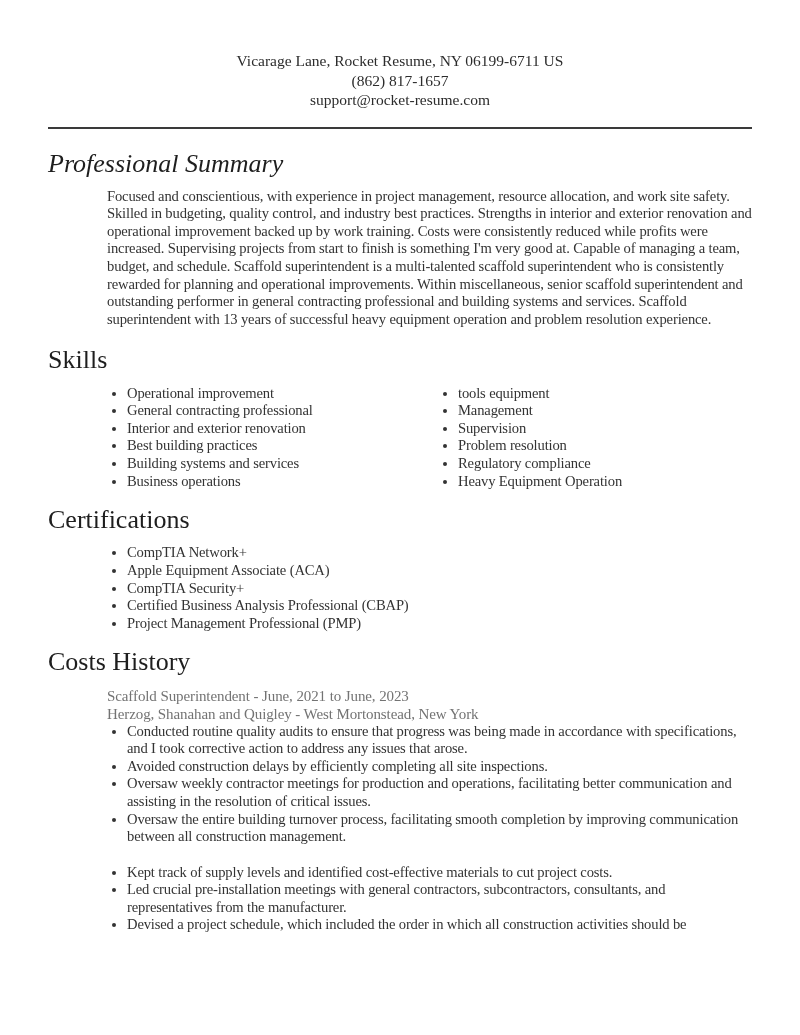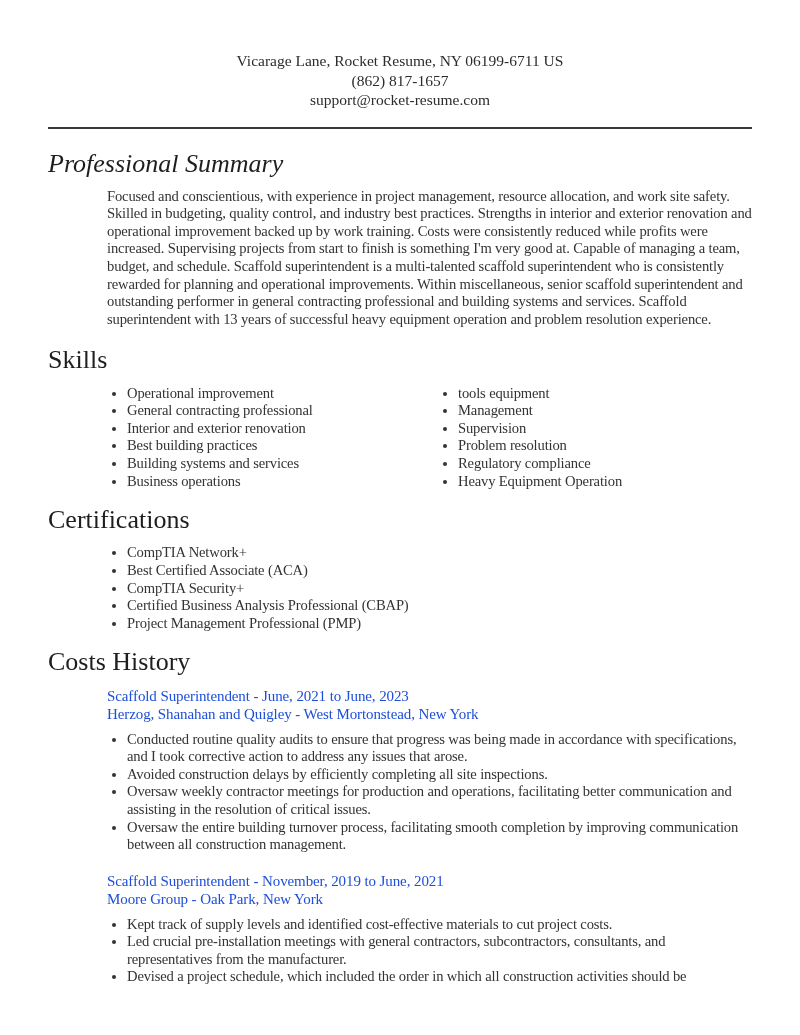--- a/index.html
+++ b/index.html
@@ -72,23 +72,23 @@
 
   section.sec-certifications ul.bullet-list { margin-top: 9px; }
 
   .job { margin-top: 9px; }
   .job + .job { margin-top: 18px; }
   .job-head { margin-left: 59px; }
   .job-title-line, .job-company-line {
     font-size: 15px;
     line-height: 18px;
     letter-spacing: -0.1px;
-    color: #1d4ed8;
+    color: #737373;
   }
-  .job ul.bullet-list { margin-top: 8px; max-width: 725px; }
+  .job ul.bullet-list { max-width: 725px; }
 </style>
 </head>
 <body>
 
 <div class="page">
 
   <header>
     <div class="contact">
       <div>Vicarage Lane, Rocket Resume, NY 06199-6711 US</div>
       <div>(862) 817-1657</div>
@@ -125,21 +125,21 @@
           <li>Heavy Equipment Operation</li>
         </ul>
     </div>
   </section>
 
   <section class="sec-certifications">
     <h2 class="section-title">Certifications</h2>
     <ul class="bullet-list body-text">
 
     <li>CompTIA Network+</li>
-        <li>Best Certified Associate (ACA)</li>
+        <li>Apple Equipment Associate (ACA)</li>
         <li>CompTIA Security+</li>
         <li>Certified Business Analysis Professional (CBAP)</li>
         <li>Project Management Professional (PMP)</li>
       </ul>
   </section>
 
   <section class="sec-work">
     <h2 class="section-title">Costs History</h2>
     <div>
 
@@ -151,24 +151,20 @@
           <ul class="bullet-list body-text">
 
           <li>Conducted routine quality audits to ensure that progress was being made in accordance with specifications, and I took corrective action to address any issues that arose.</li>
             <li>Avoided construction delays by efficiently completing all site inspections.</li>
             <li>Oversaw weekly contractor meetings for production and operations, facilitating better communication and assisting in the resolution of critical issues.</li>
             <li>Oversaw the entire building turnover process, facilitating smooth completion by improving communication between all construction management.</li>
           </ul>
         </div>
 
         <div class="job">
-          <div class="job-head">
-            <div class="job-title-line">Scaffold Superintendent - November, 2019 to June, 2021</div>
-            <div class="job-company-line">Moore Group - Oak Park, New York</div>
-          </div>
           <ul class="bullet-list body-text">
 
           <li>Kept track of supply levels and identified cost-effective materials to cut project costs.</li>
             <li>Led crucial pre-installation meetings with general contractors, subcontractors, consultants, and representatives from the manufacturer.</li>
             <li>Devised a project schedule, which included the order in which all construction activities should be</li>
           </ul>
         </div>
       </div>
   </section>
 

